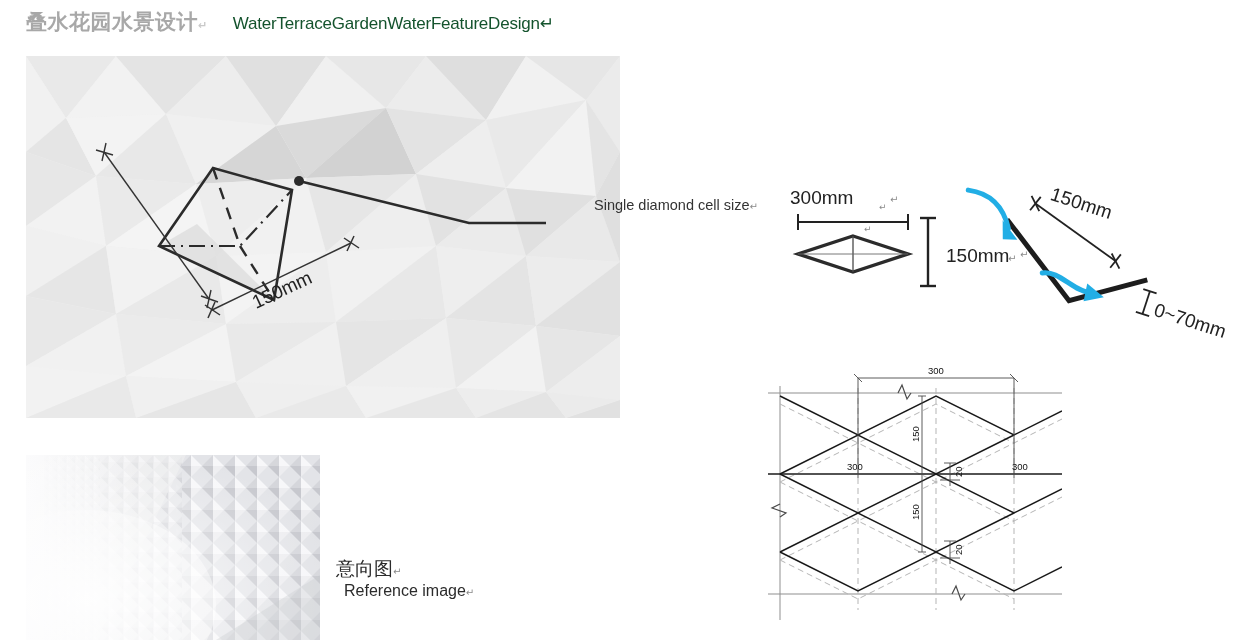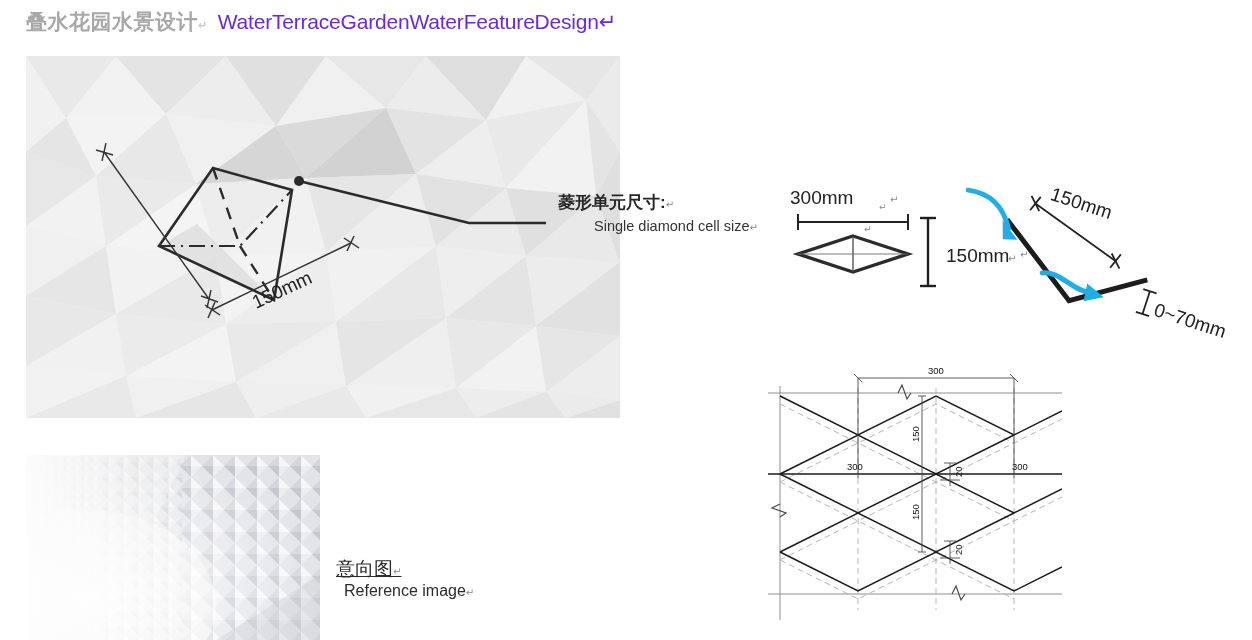--- a/index.html
+++ b/index.html
@@ -6,25 +6,25 @@
   html,body{margin:0;padding:0;}
   body{
     width:1252px;height:640px;position:relative;overflow:hidden;
     background:#ffffff;
     font-family:"Liberation Sans","DejaVu Sans",sans-serif;
     -webkit-font-smoothing:antialiased;
   }
 
   
   #header{position:absolute;left:26px;top:8px;width:900px;height:38px;
-          display:flex;align-items:baseline;gap:10px;}
+          display:flex;align-items:baseline;gap:25px;}
   #header .zh{font-size:21px;font-weight:bold;color:#a8a8a8;letter-spacing:0.5px;
               white-space:nowrap;}
   #header .pilcrow{font-size:11px;color:#c9c9c9;}
-  #header .en{font-size:21px;color:#6d28d9;white-space:nowrap;letter-spacing:-0.2px;}
+  #header .en{font-size:17px;color:#14532d;white-space:nowrap;letter-spacing:-0.2px;}
 
   
   #hero{position:absolute;left:26px;top:56px;width:594px;height:362px;overflow:hidden;}
   #hero svg{display:block;width:594px;height:362px;}
 
   
   #callout{position:absolute;left:558px;top:192px;width:190px;}
   #callout .c-zh{font-size:17px;font-weight:bold;color:#262626;line-height:1.25;
                  white-space:nowrap;}
   #callout .c-zh .pil{font-size:10px;font-weight:normal;color:#8a8a8a;}
@@ -33,21 +33,21 @@
   #callout .c-en .pil{font-size:10px;color:#8a8a8a;}
 
   
   #leader{position:absolute;left:290px;top:168px;width:270px;height:70px;pointer-events:none;}
 
   
   #photo{position:absolute;left:26px;top:455px;width:294px;height:185px;overflow:hidden;}
   #photo svg{display:block;width:294px;height:185px;}
 
   #photo-caption{position:absolute;left:336px;top:558px;width:220px;}
-  #photo-caption .p-zh{font-size:19px;color:#2b2b2b;line-height:1.2;font-weight:normal;text-decoration:underline;}
+  #photo-caption .p-zh{font-size:19px;color:#2b2b2b;line-height:1.2;font-weight:normal;}
   #photo-caption .p-zh .pil{font-size:10px;color:#8a8a8a;}
   #photo-caption .p-en{font-size:16px;color:#2b2b2b;line-height:1.2;
                        margin-left:8px;}
   #photo-caption .p-en .pil{font-size:10px;color:#8a8a8a;}
 
   
   #tech-top{position:absolute;left:760px;top:150px;width:492px;height:190px;}
   #tech-top svg{display:block;}
 
   .dimtext{font-family:"Liberation Sans","DejaVu Sans",sans-serif;font-size:19px;fill:#222;}
@@ -181,21 +181,20 @@
     <text x="230" y="253" class="dimtext" font-size="22" transform="rotate(-25 230 253)">150mm</text>
   </svg>
 </div>
 
 <svg id="leader" viewBox="0 0 270 70" xmlns="http://www.w3.org/2000/svg">
   <circle cx="9" cy="13" r="5" fill="#2b2b2b"></circle>
   <path d="M 9,13 L 179,55 L 256,55" fill="none" stroke="#2b2b2b" stroke-width="2.4"></path>
 </svg>
 
 <div id="callout">
-  <div class="c-zh"><span>菱形单元尺寸:</span><span class="pil">↵</span></div>
   <div class="c-en"><span>Single diamond cell size</span><span class="pil">↵</span></div>
 </div>
 
 <div id="photo">
   <svg viewBox="0 0 294 185" xmlns="http://www.w3.org/2000/svg">
     <defs>
       <linearGradient id="bgFade" x1="0" y1="0" x2="1" y2="0.35">
         <stop offset="0" stop-color="#f4f4f5"></stop>
         <stop offset="0.45" stop-color="#e9eaec"></stop>
         <stop offset="1" stop-color="#d8d9dc"></stop>

